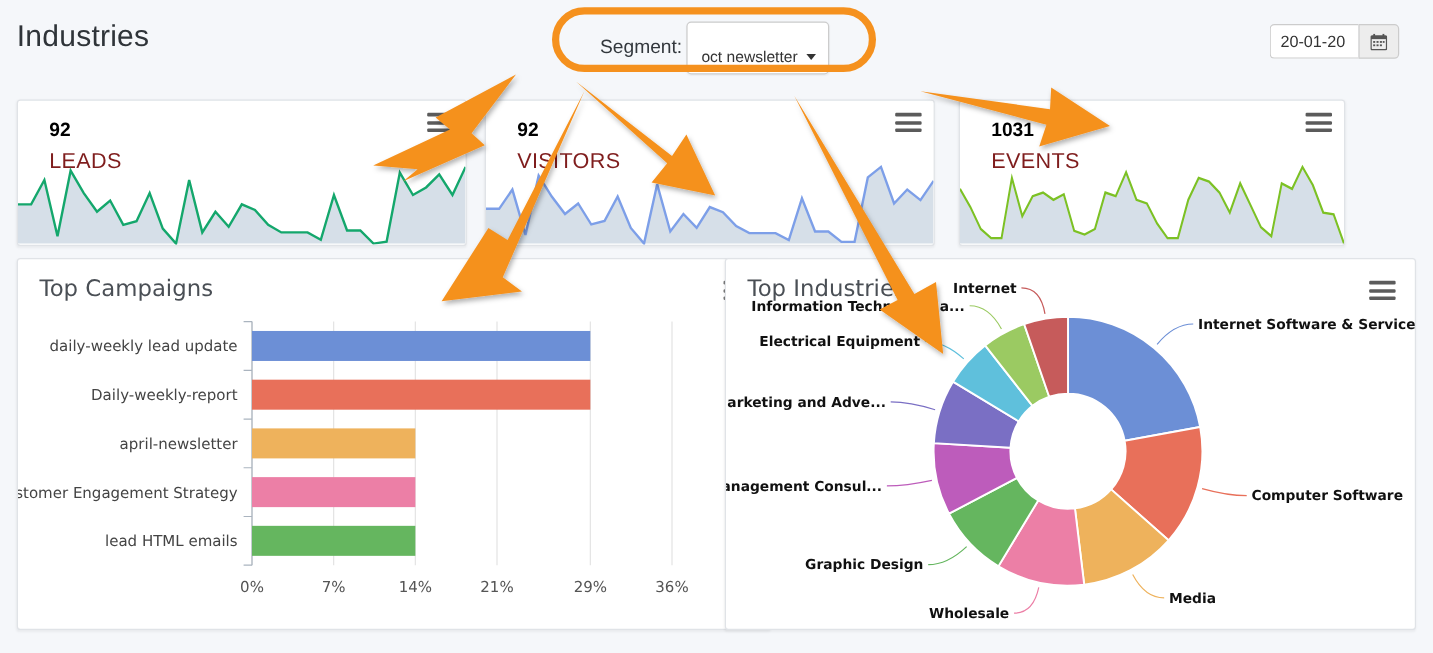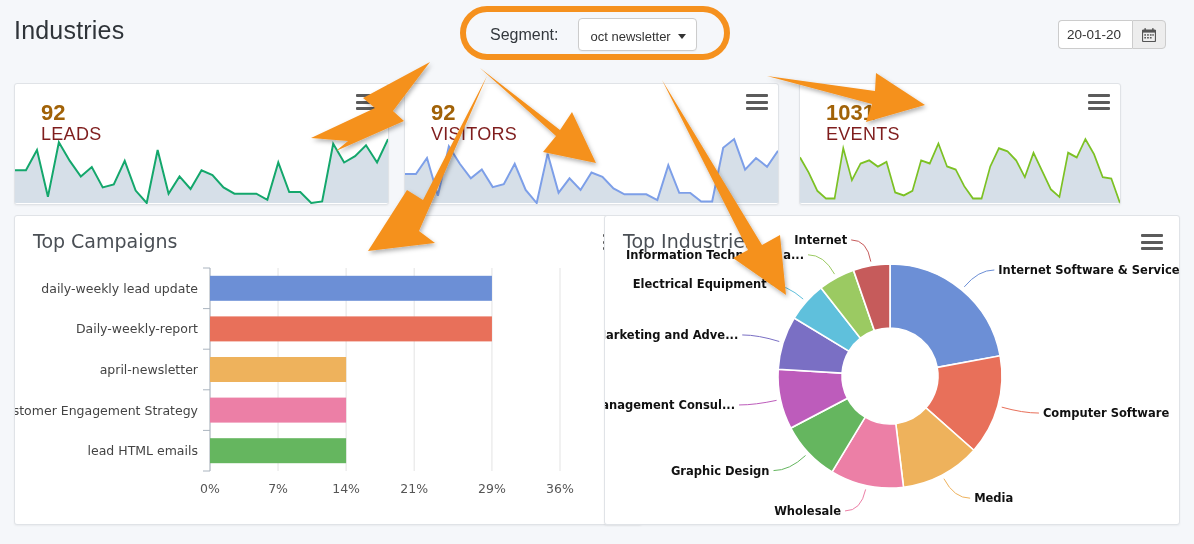--- a/index.html
+++ b/index.html
@@ -13,27 +13,27 @@
 
   
   .header { position: absolute; left: 0; top: 0; width: 1194px; height: 68px; }
   .page-title {
     position: absolute; left: 14px; top: 16px;
     font-size: 25px; color: #2f3439; font-weight: 400;
     letter-spacing: .2px;
   }
 
   .segment-wrap {
-    position: absolute; left: 490px; top: 18px;
-    display: flex; align-items: center; gap: 20px;
+    position: absolute; left: 500px; top: 18px;
+    display: flex; align-items: center; gap: 4px;
   }
   .segment-label { font-size: 16px; color: #33383d; }
   .segment-select {
     background: #fff; border: 1px solid #ccc; border-radius: 4px;
-    padding: 10px 10px 6px 11px; font-size: 13px; color: #333;
+    padding: 21px 10px 6px 11px; font-size: 13px; color: #333;
     display: flex; align-items: center; gap: 7px;
     box-shadow: 0 1px 1px rgba(0,0,0,.04);
     min-width: 112px;
   }
   .caret {
     width: 0; height: 0;
     border-left: 4.5px solid transparent;
     border-right: 4.5px solid transparent;
     border-top: 5px solid #333;
   }
@@ -67,21 +67,21 @@
     position: absolute; top: 83px; height: 122px;
     background: #fff; border: 1px solid #e0e3e7; border-radius: 3px;
     box-shadow: 0 1px 2px rgba(0,0,0,.05);
     overflow: hidden;
   }
   .stat-card.c1 { left: 14px;  width: 375px; }
   .stat-card.c2 { left: 404px; width: 375px; }
   .stat-card.c3 { left: 799px; width: 322px; }
   .stat-value {
     position: absolute; left: 26px; top: 16px;
-    font-size: 22px; font-weight: bold; color: #a16207;
+    font-size: 16px; font-weight: bold; color: #000000;
   }
   .stat-label {
     position: absolute; left: 26px; top: 40px;
     font-size: 18px; color: #7f1d1d; letter-spacing: .3px;
   }
   .spark { position: absolute; left: 0; bottom: 0; width: 100%; height: 100%; }
 
   
   .panel {
     position: absolute; top: 215px; height: 310px;

